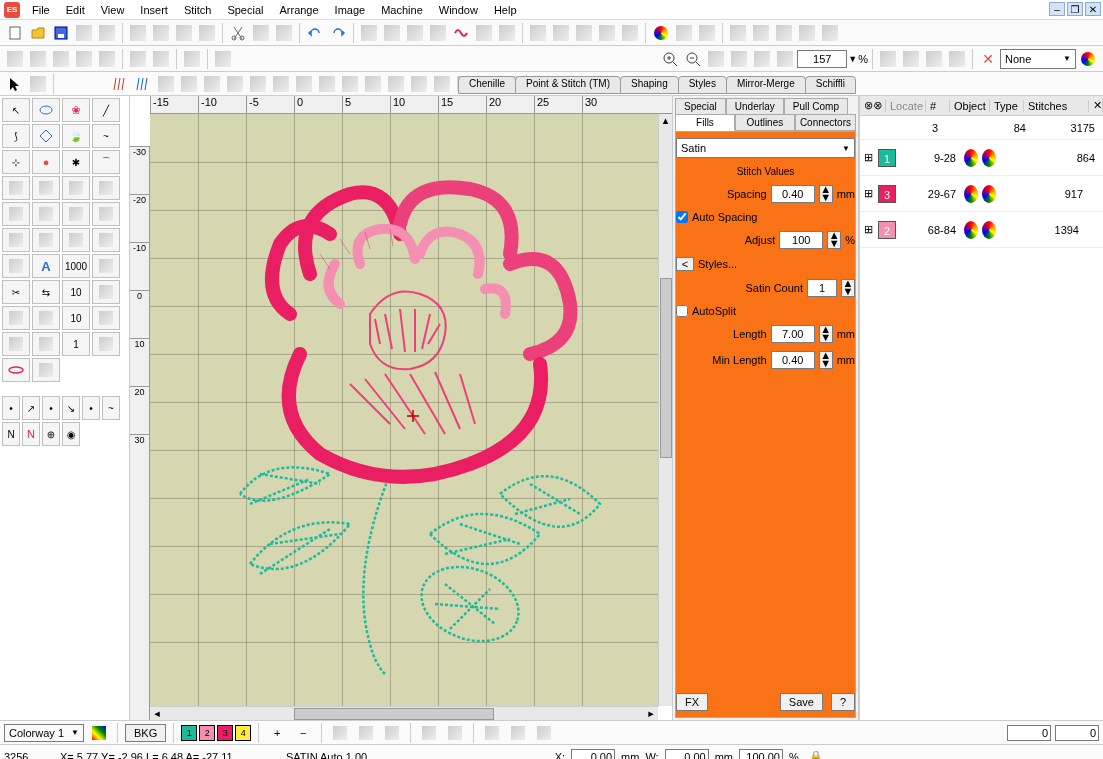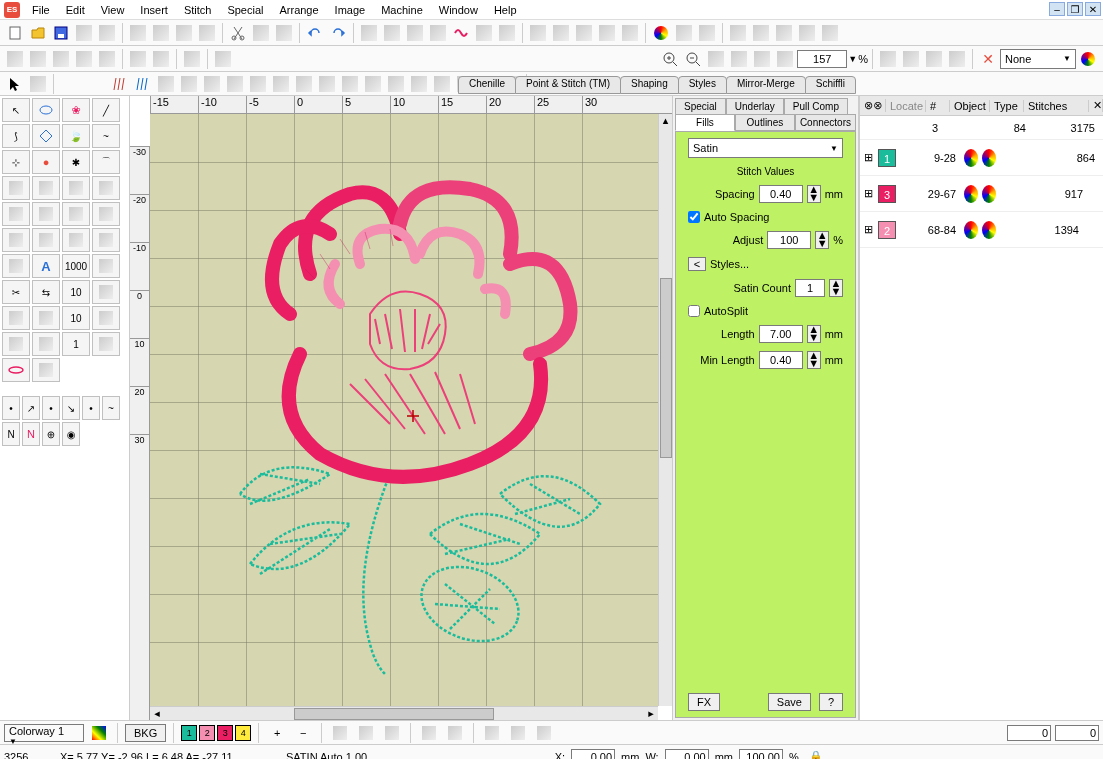--- a/index.html
+++ b/index.html
@@ -25,21 +25,21 @@
 .design-view { position:absolute; left:20px; top:18px; right:14px; bottom:14px; background:#d6d6b0; }
 .grid-line-v { position:absolute; top:0; bottom:0; width:1px; background:rgba(120,120,100,0.5); }
 .grid-line-h { position:absolute; left:0; right:0; height:1px; background:rgba(120,120,100,0.5); }
 .scrollbar-h { position:absolute; bottom:0; left:20px; right:14px; height:14px; background:#e8e8e8; border-top:1px solid #ccc; display:flex; align-items:center; }
 .scrollbar-v { position:absolute; right:0; top:18px; bottom:14px; width:14px; background:#e8e8e8; border-left:1px solid #ccc; }
 .scroll-thumb { background:#ccc; border:1px solid #999; }
 .rose-svg { position:absolute; left:40px; top:20px; width:420px; height:550px; }
 .right-panel { width:186px; background:#f2f2f2; border-right:1px solid #ccc; display:flex; flex-direction:column; padding:2px; }
 .panel-tabs { display:flex; flex-wrap:wrap; gap:0; }
 .panel-tab { padding:2px 8px; border:1px solid #aaa; background:#e8e8e8; font-size:10px; border-bottom:none; }
-.panel-body { flex:1; background:#bef264; border:1px solid #aaa; padding:6px 12px; display:flex; flex-direction:column; gap:8px; }
+.panel-body { flex:1; background:#f97316; border:1px solid #aaa; padding:6px 0; display:flex; flex-direction:column; gap:8px; }
 .sub-tabs { display:flex; }
 .sub-tab { flex:1; padding:2px 4px; border:1px solid #aaa; background:#e8e8e8; text-align:center; font-size:10px; }
 .sub-tab.active { background:#fff; border-bottom-color:#fff; }
 .select-box { width:100%; height:20px; border:1px solid #7a7a7a; padding:0 4px; background:#fff; display:flex; align-items:center; justify-content:space-between; }
 .prop-row { display:flex; align-items:center; gap:4px; justify-content:flex-end; font-size:10px; }
 .prop-input { width:44px; height:18px; border:1px solid #7a7a7a; text-align:center; }
 .spinner { width:14px; height:18px; border:1px solid #7a7a7a; background:#f0f0f0; font-size:6px; display:flex; flex-direction:column; }
 .spinner div { flex:1; text-align:center; line-height:7px; }
 .checkbox { display:flex; align-items:center; gap:4px; }
 .checkbox input { width:12px; height:12px; }
@@ -47,21 +47,21 @@
 .color-list { width:244px; background:#fff; border-left:1px solid #ccc; }
 .color-header { height:20px; background:#e8e8e8; border-bottom:1px solid #ccc; display:flex; align-items:center; font-size:10px; }
 .color-header div { border-right:1px solid #ccc; padding:0 4px; }
 .color-row { height:36px; display:flex; align-items:center; border-bottom:1px solid #eee; font-size:10px; }
 .color-row div { padding:0 4px; }
 .color-swatch-sm { width:18px; height:18px; margin:0 4px; }
 .rainbow-dot { width:18px; height:18px; border-radius:50%; background: conic-gradient(red,orange,yellow,green,blue,purple,red); }
 .docker-tabs { position:absolute; top:76px; right:248px; display:flex; height:18px; }
 .docker-tab { padding:1px 10px; border:1px solid #999; background:#e8e8e8; font-size:10px; border-top-left-radius:4px; border-top-right-radius:4px; margin-right:-1px; }
 .bottom-bar1 { height:24px; border-top:1px solid #ccc; display:flex; align-items:center; padding:0 4px; gap:4px; background:#fafafa; }
-.colorway-sel { width:80px; height:18px; border:1px solid #7a7a7a; padding:0 4px; display:flex; justify-content:space-between; align-items:flex-start;flex-direction:column; }
+.colorway-sel { width:80px; height:18px; border:1px solid #7a7a7a; padding:0 4px; display:flex; justify-content:space-between; align-items:center; }
 .color-sw { width:16px; height:16px; border:1px solid #000; display:flex; align-items:center; justify-content:center; font-size:9px; }
 .bottom-bar2 { height:24px; border-top:1px solid #ccc; display:flex; align-items:center; padding:0 4px; gap:6px; background:#fafafa; }
 .status-input { width:44px; height:16px; border:1px solid #7a7a7a; text-align:right; padding-right:2px; }
 .img-placeholder { width:16px; height:16px; background:linear-gradient(135deg,#ccc 0%,#eee 100%); }
 </style>
 </head>
 <body>
 
 <div class="menubar">
   <div class="app-icon">ES</div>

